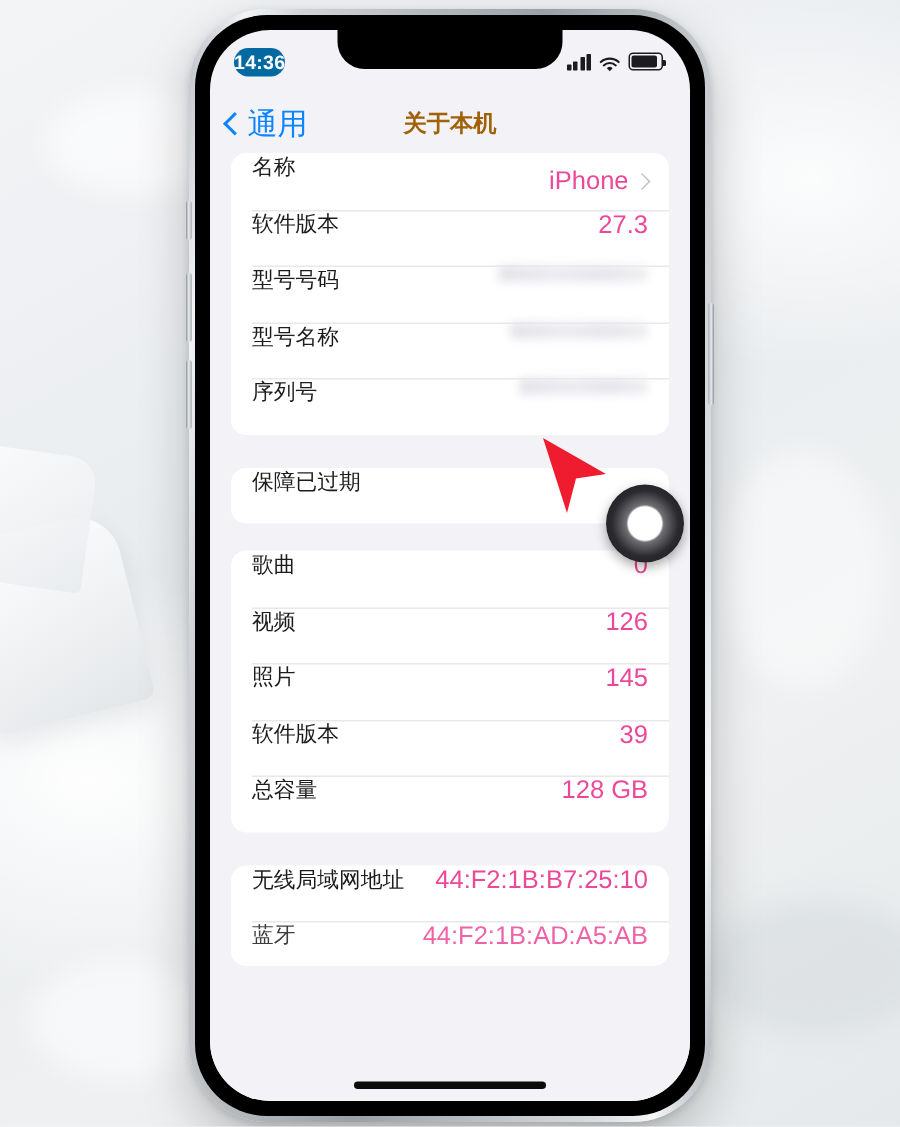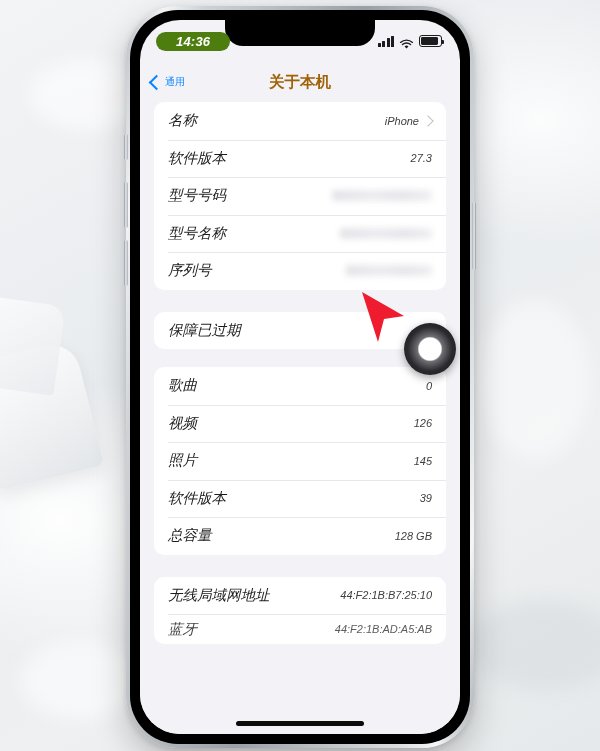--- a/index.html
+++ b/index.html
@@ -63,22 +63,22 @@
     width:150px;height:26px;background:#000;border-radius:0 0 18px 18px;z-index:6;
   }
 
   
   .statusbar{
     position:absolute;top:0;left:0;right:0;height:42px;z-index:7;
     display:flex;align-items:center;justify-content:space-between;
     padding:0 18px 0 16px;box-sizing:border-box;
   }
   .time-pill{
-    background:#4d7c0f;color:#fff;font-size:13px;font-weight:bold;
-    padding:3px 20px;border-radius:11px;letter-spacing:.2px;line-height:1;font-style:italic;
+    background:#0369a1;color:#fff;font-size:13px;font-weight:bold;
+    padding:3px 0;border-radius:11px;letter-spacing:.2px;line-height:1;
   }
   .status-icons{display:flex;align-items:center;gap:5px;}
   .bars{display:flex;align-items:flex-end;gap:1.5px;height:11px;}
   .bars i{display:block;width:3px;background:#1c1c1e;border-radius:.5px;}
   .bars i:nth-child(1){height:4px}
   .bars i:nth-child(2){height:6px}
   .bars i:nth-child(3){height:8.5px}
   .bars i:nth-child(4){height:11px}
   .wifi{width:15px;height:11px;position:relative;}
   .batt{width:23px;height:11.5px;border:1.3px solid #1c1c1e;border-radius:3px;position:relative;box-sizing:border-box;}
@@ -86,45 +86,45 @@
   .batt i{position:absolute;left:1.2px;top:1.2px;bottom:1.2px;width:78%;background:#1c1c1e;border-radius:1.4px;display:block;}
 
   
   .navbar{
     position:absolute;top:42px;left:0;right:0;height:40px;z-index:5;
     display:flex;align-items:center;background:#f2f2f7;
   }
   .back{display:flex;align-items:center;gap:3px;margin-left:11px;color:#0a84ff;cursor:pointer;}
   .chev{width:9px;height:9px;border-left:2.3px solid #0a84ff;border-bottom:2.3px solid #0a84ff;
         transform:rotate(45deg);display:block;margin-top:0;}
-  .back-label{font-size:10px;color:#0a84ff;}
+  .back-label{font-size:20px;color:#0a84ff;}
   .nav-title{
     position:absolute;left:0;right:0;text-align:center;
     font-size:15.5px;font-weight:bold;color:#a16207;pointer-events:none;
   }
 
   
   .content{
     position:absolute;top:82px;left:0;right:0;bottom:0;
     background:#f2f2f7;overflow:hidden;
   }
   .group{
     margin:0 14px 22px 14px;background:#fff;border-radius:10px;overflow:hidden;
   }
   .group.tight{margin-bottom:18px;}
   .row{
-    display:flex;align-items:center;justify-content:space-between;
-    padding:0 14px;height:37.5px;position:relative;font-style:italic;
+    display:flex;justify-content:space-between;
+    padding:0 14px;height:37.5px;position:relative;
   }
   .row + .row:before{
     content:"";position:absolute;left:14px;right:0;top:0;height:1px;background:#e8e8ec;
   }
   .row-label{font-size:14.5px;color:#1c1c1e;}
   .row-right{display:flex;align-items:center;gap:5px;}
-  .row-value{font-size:11px;color:#404040;}
+  .row-value{font-size:17px;color:#ec4899;}
   .disc{
     width:7px;height:7px;border-right:1.8px solid #c3c3c7;border-top:1.8px solid #c3c3c7;
     transform:rotate(45deg);display:block;
   }
   
   .redact{
     width:92px;height:11px;border-radius:3px;
     background:linear-gradient(90deg,#e3e3e8,#ececf0 40%,#e6e6eb 70%,#efeff2);
     filter:blur(3.2px);
   }

